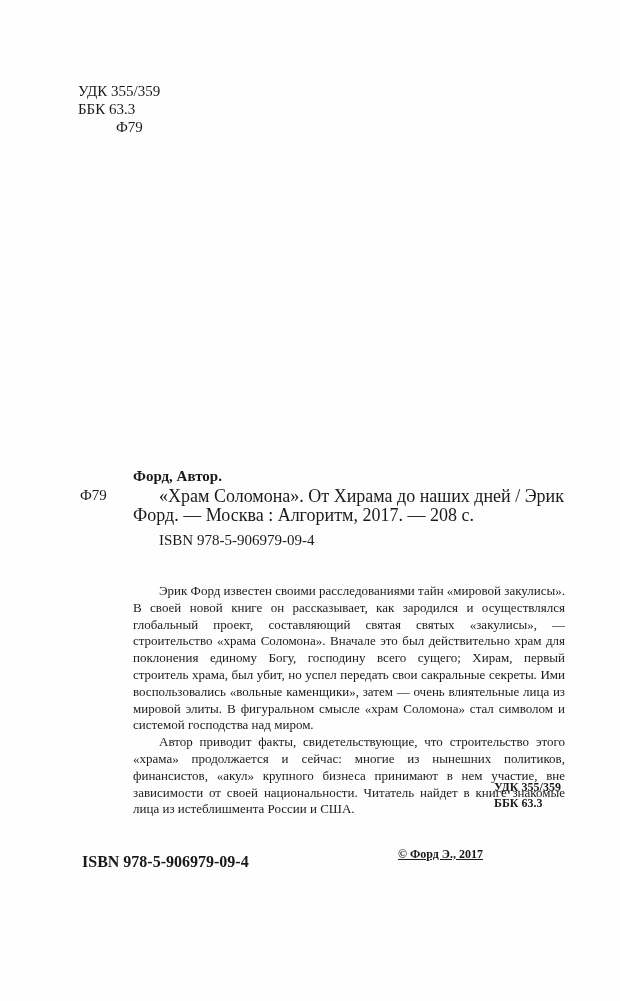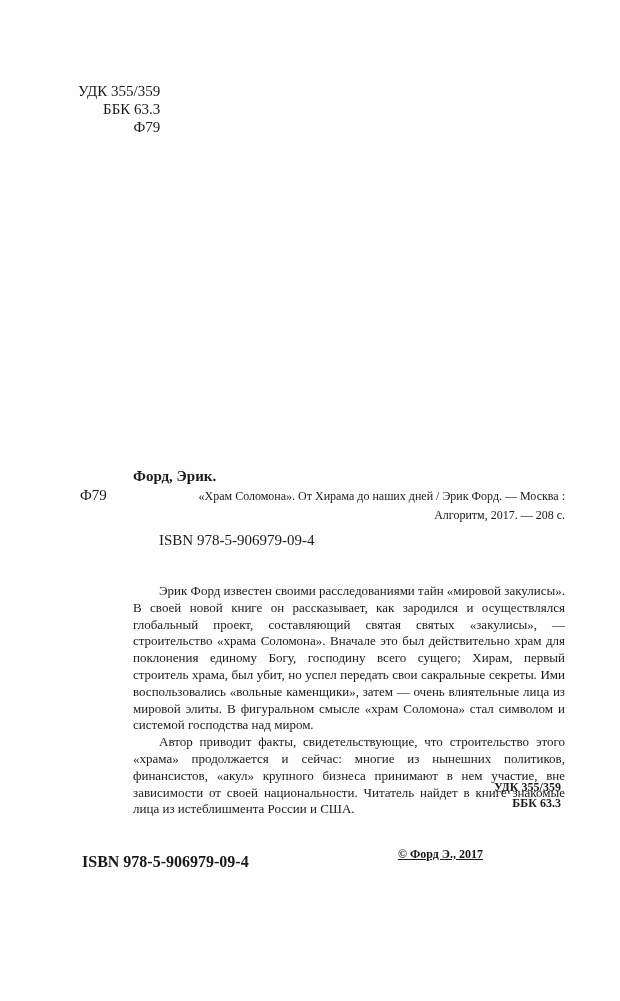--- a/index.html
+++ b/index.html
@@ -2,43 +2,43 @@
 <html><head>
   <meta charset="utf-8">
   <style>
     html, body { margin: 0; padding: 0; }
     body {
       width: 620px; height: 1001px; background: #fefefe;
       position: relative; overflow: hidden;
       font-family: "Liberation Serif", "DejaVu Serif", serif;
       color: #1a1a1a;
     }
-    .abs { position: absolute; text-align: right; }
+    .abs { position: absolute; }
     .top-codes { left: 78px; top: 82px; font-size: 15px; line-height: 18px; }
     .top-codes .f79 { padding-left: 38px; }
     .author { left: 133px; top: 468px; font-size: 15px; font-weight: bold; }
     .code-left { left: 80px; top: 487px; font-size: 15px; }
-    .title-line { left: 133px; top: 487px; width: 432px; font-size: 12px; line-height: 19px; text-indent: 26px; }
+    .title-line { left: 133px; top: 487px; width: 432px; font-size: 18px; line-height: 19px; text-indent: 26px; }
     .isbn-line { left: 159px; top: 532px; font-size: 15px; }
     .annotation { left: 133px; top: 564px; width: 432px; font-size: 13px; line-height: 16.8px; text-align: justify; margin-top: 19px; }
     .annotation p { margin: 0; text-indent: 26px; }
     .bottom-codes { left: 494px; top: 779px; font-size: 12px; line-height: 16px; font-weight: bold; }
     .isbn-bottom { left: 82px; top: 853px; font-size: 16px; font-weight: bold; }
     .copyrights { left: 398px; top: 846px; font-size: 12px; line-height: 17px; font-weight: bold; text-decoration: underline; }
   </style>
 </head>
 <body>
 
 <div class="abs top-codes">
   <div>УДК 355/359</div>
   <div>ББК 63.3</div>
   <div class="f79">Ф79</div>
 </div>
 
-<div class="abs author">Форд, Эрик.</div>
+<div class="abs author">Форд, Автор.</div>
 <div class="abs code-left">Ф79</div>
 <div class="abs title-line">«Храм Соломона». От Хирама до наших дней / Эрик Форд. — Москва : Алгоритм, 2017. — 208 с.</div>
 <div class="abs isbn-line">ISBN 978-5-906979-09-4</div>
 
 <div class="abs annotation">
   <p>Эрик Форд известен своими расследованиями тайн «мировой закулисы». В своей новой книге он рассказывает, как зародился и осуществлялся глобальный проект, составляющий святая святых «закулисы», — строительство «храма Соломона». Вначале это был действительно храм для поклонения единому Богу, господину всего сущего; Хирам, первый строитель храма, был убит, но успел передать свои сакральные секреты. Ими воспользовались «вольные каменщики», затем — очень влиятельные лица из мировой элиты. В фигуральном смысле «храм Соломона» стал символом и системой господства над миром.</p>
   <p>Автор приводит факты, свидетельствующие, что строительство этого «храма» продолжается и сейчас: многие из нынешних политиков, финансистов, «акул» крупного бизнеса принимают в нем участие, вне зависимости от своей национальности. Читатель найдет в книге знакомые лица из истеблишмента России и США.</p>
 </div>
 
 <div class="abs bottom-codes">

